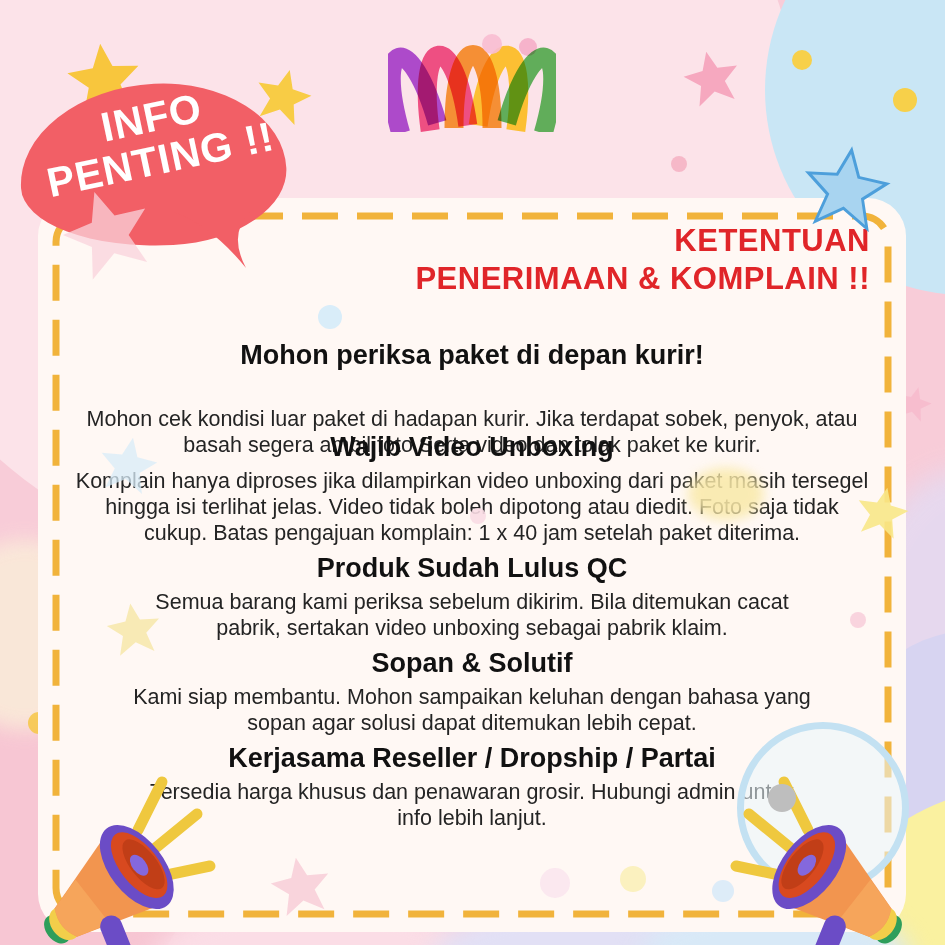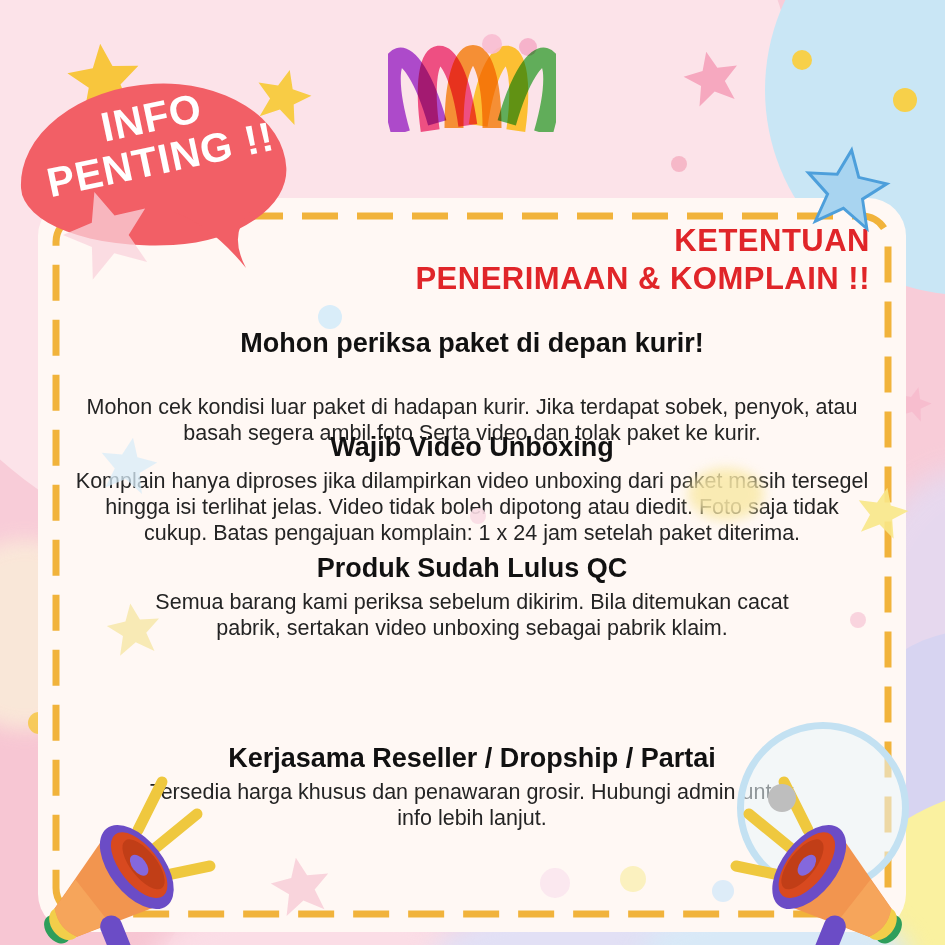--- a/index.html
+++ b/index.html
@@ -51,21 +51,21 @@
   }
   
   .title{
     left:90px;top:222px;width:780px;position:absolute;text-align:right;
     color:#E02529;font-weight:700;font-size:31px;line-height:1.23;letter-spacing:.5px;
   }
   
   .section{position:absolute;left:72px;width:800px;text-align:center;color:#1B1B1B;}
   .section h2{margin:0 0 5px 0;font-size:27px;font-weight:700;color:#111111;}
   .section p{margin:0 auto;font-size:21.5px;line-height:26px;color:#242424;}
-  .sec1{top:328px;text-align:center;} .sec1 p{max-width:792px;margin-top:35px;}
+  .sec1{top:340px;text-align:center;} .sec1 p{max-width:792px;margin-top:35px;}
   .sec2{top:432px;} .sec2 p{max-width:800px;}
   .sec3{top:553px;} .sec3 p{max-width:664px;}
   .sec4{top:648px;} .sec4 p{max-width:700px;}
   .sec5{top:743px;} .sec5 p{max-width:648px;}
   
   .mega{position:absolute;width:212px;height:212px;}
   .mega-left{left:10px;top:768px;}
   .mega-right{left:724px;top:768px;transform:scaleX(-1);}
   .ring-blue{
     left:737px;top:722px;width:172px;height:172px;position:absolute;border-radius:50%;
@@ -144,25 +144,29 @@
     <div>KETENTUAN</div>
     <div>PENERIMAAN &amp; KOMPLAIN !!</div>
   </div>
 
   <section class="section sec1">
     <h2>Mohon periksa paket di depan kurir!</h2>
     <p>Mohon cek kondisi luar paket di hadapan kurir. Jika terdapat sobek, penyok, atau basah segera ambil foto Serta video dan tolak paket ke kurir.</p>
   </section>
   <section class="section sec2">
     <h2>Wajib Video Unboxing</h2>
-    <p>Komplain hanya diproses jika dilampirkan video unboxing dari paket masih tersegel hingga isi terlihat jelas. Video tidak boleh dipotong atau diedit. Foto saja tidak cukup. Batas pengajuan komplain: 1 x 24 jam setelah paket diterima.</p>
+    <p>Komplain hanya diproses jika dilampirkan video unboxing dari paket masih tersegel hingga isi terlihat jelas. Video tidak boleh dipotong atau diedit. Foto saja tidak cukup. Batas pengajuan komplain: 1 x 40 jam setelah paket diterima.</p>
   </section>
   <section class="section sec3">
     <h2>Produk Sudah Lulus QC</h2>
     <p>Semua barang kami periksa sebelum dikirim. Bila ditemukan cacat pabrik, sertakan video unboxing sebagai pabrik klaim.</p>
+  </section>
+  <section class="section sec4">
+    <h2>Sopan &amp; Solutif</h2>
+    <p>Kami siap membantu. Mohon sampaikan keluhan dengan bahasa yang sopan agar solusi dapat ditemukan lebih cepat.</p>
   </section>
   <section class="section sec5">
     <h2>Kerjasama Reseller / Dropship / Partai</h2>
     <p>Tersedia harga khusus dan penawaran grosir. Hubungi admin untuk info lebih lanjut.</p>
   </section>
 
   <div class="dot" style="left:768px;top:784px;width:28px;height:28px;background:#BEBEBE;z-index:4;"></div>
 
   <div class="ring-blue"></div>
 

